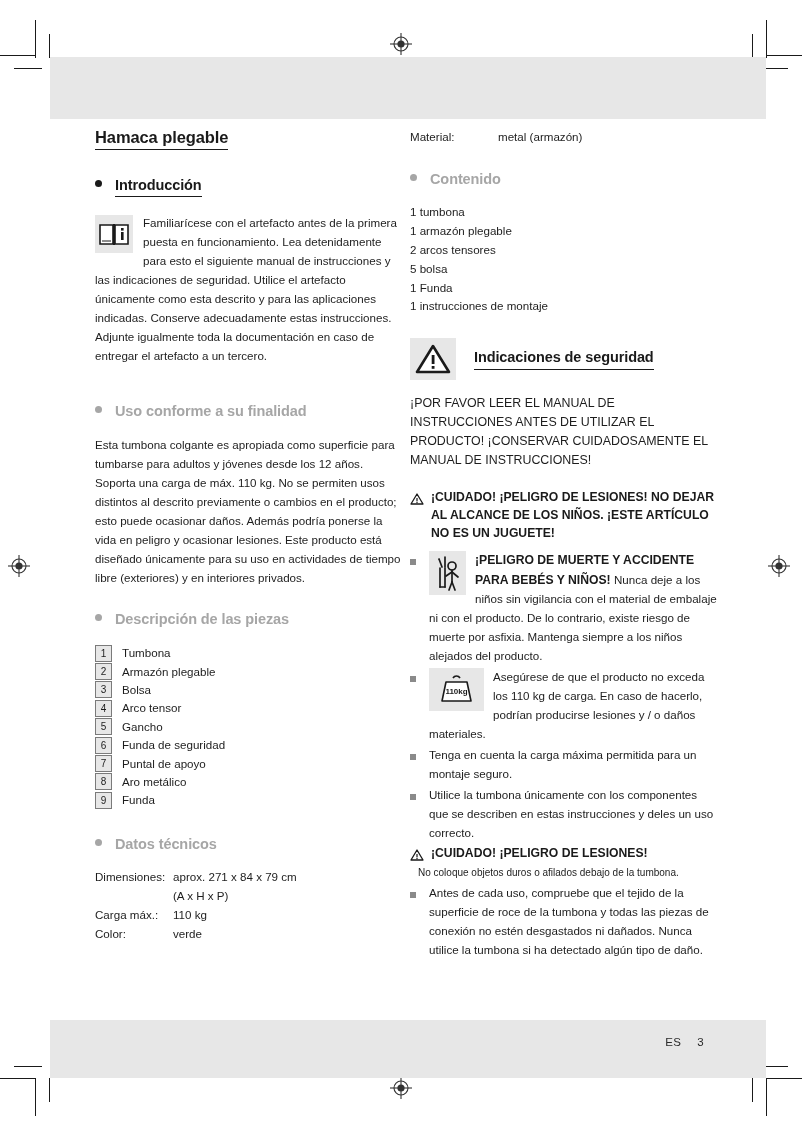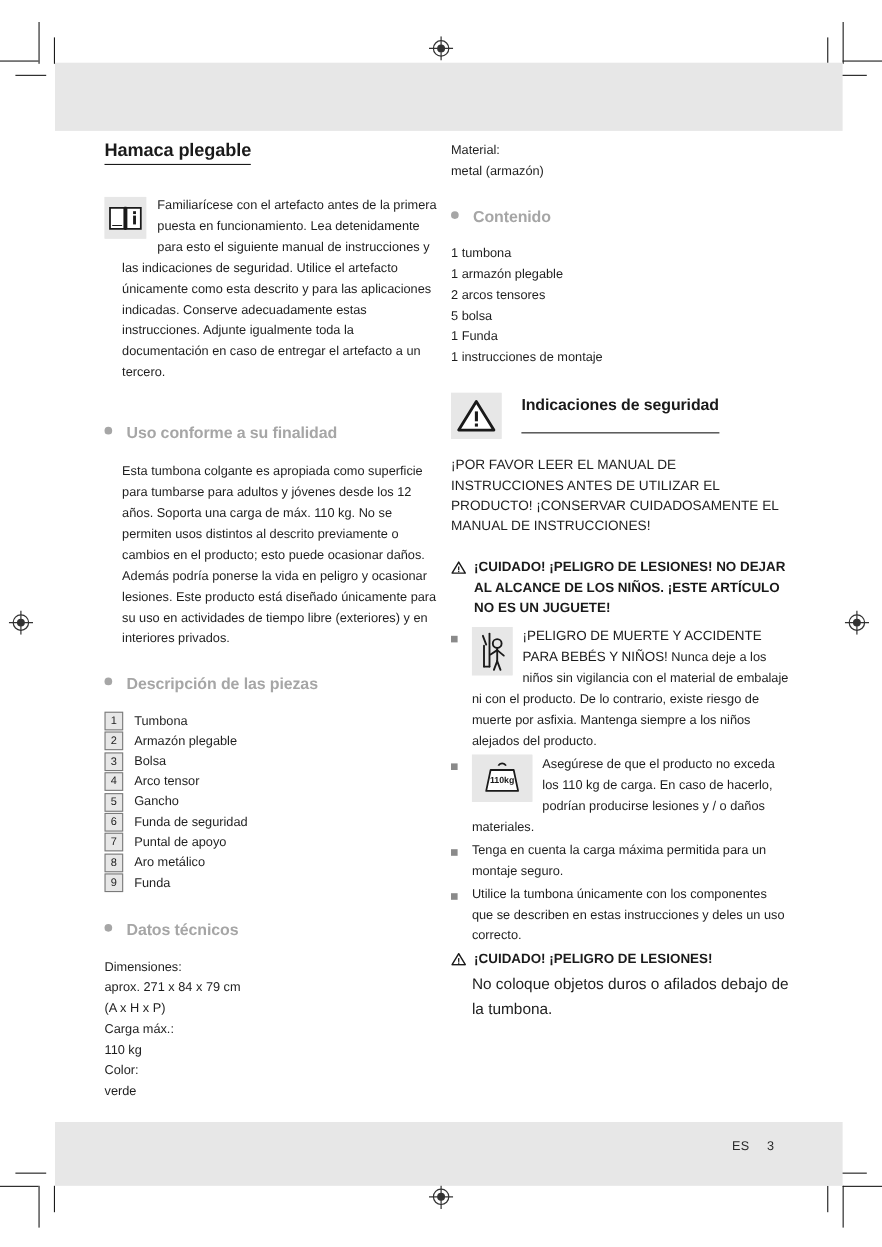--- a/index.html
+++ b/index.html
@@ -99,21 +99,21 @@
     border-bottom: 1.6px solid #1a1a1a;
     padding-bottom: 2px;
   }
   .h2.gray .dot { background: #a6a6a6; }
   .h2.gray .txt { color: #a6a6a6; }
 
   p.body, .body {
     font-size: 11.6px;
     line-height: 1.64;
     color: #1d1d1d;
-    margin: 0 0 14px 16px;
+    margin: 0 0 14px 0;
     text-align: left;
   }
 
   
   .icon-box {
     background: #e7e7e7;
     display: inline-block;
     vertical-align: top;
   }
   .icon-box svg { display: block; }
@@ -143,21 +143,21 @@
     flex: 0 0 auto;
     margin-right: 10px;
   }
   .part-label {
     font-size: 11.6px;
     color: #1d1d1d;
     line-height: 1.2;
   }
 
   
-  .spec-row { display: flex; font-size: 11.6px; color: #1d1d1d; line-height: 1.62; flex-direction: column; }
+  .spec-row { display: flex; font-size: 11.6px; color: #1d1d1d; line-height: 1.62; }
   .spec-key { width: 78px; flex: 0 0 auto; }
   .spec-val { flex: 1 1 auto; }
 
   
   .contents { margin: 0 0 20px 0; }
   .contents-item {
     font-size: 11.6px;
     color: #1d1d1d;
     line-height: 1.62;
   }
@@ -167,21 +167,21 @@
     display: flex;
     align-items: center;
     margin: 0 0 14px 0;
   }
   .safety-head .icon-box { margin-right: 18px; }
   .safety-head .txt {
     font-size: 14.5px;
     font-weight: bold;
     color: #1a1a1a;
     border-bottom: 1.6px solid #1a1a1a;
-    padding-bottom: 16px;
+    padding-bottom: 4px;
     letter-spacing: -0.1px;
   }
 
   .caps {
     font-size: 12.4px;
     line-height: 1.52;
     color: #1d1d1d;
     margin: 0 0 18px 0;
   }
 
@@ -215,29 +215,29 @@
     background: #8a8a8a;
     margin: 9px 13px 0 0;
   }
   .bullet .bl-body {
     flex: 1 1 auto;
     font-size: 11.6px;
     line-height: 1.64;
     color: #1d1d1d;
   }
   .bold-seg {
-    font-weight: normal;
+    font-weight: bold;
     font-size: 12.2px;
     line-height: 1.5;
     color: #1a1a1a;
     text-align: center;
   }
   .indent-warn {
-    margin-left: 19px;
-    font-size: 14px;
+    margin-left: 8px;
+    font-size: 10px;
     line-height: 1.64;
     color: #1d1d1d;
   }
 </style>
 </head>
 <body>
 
 <div class="page">
 
   <div class="crop-line" style="left:35px; top:20px; width:1px; height:38px;"></div>
@@ -297,20 +297,24 @@
   <div class="band band-bottom"></div>
   <div class="folio">
     <span class="lang">ES</span><span>3</span>
   </div>
 
   <div class="col col-left">
 
     <h1 class="doc-title">Hamaca plegable</h1>
 
     
+    <div class="h2 black">
+      <span class="dot"></span>
+      <span class="txt">Introducción</span>
+    </div>
 
     <div class="clearfix">
       <span class="icon-box float-icon">
         <svg width="38" height="38" viewBox="0 0 38 38">
           <rect width="38" height="38" fill="#e7e7e7"></rect>
           <g stroke="#1a1a1a" stroke-width="1.6" fill="#ffffff">
             <path d="M5 10 L18 10 L18 29 L5 29 Z"></path>
             <path d="M20 10 L33 10 L33 29 L20 29 Z"></path>
           </g>
           <line x1="19" y1="9" x2="19" y2="30" stroke="#1a1a1a" stroke-width="2"></line>
@@ -506,15 +510,19 @@
         <svg width="14" height="12" viewBox="0 0 14 12">
           <path d="M7 1 L13 11 L1 11 Z" fill="none" stroke="#1a1a1a" stroke-width="1.3" stroke-linejoin="round"></path>
           <rect x="6.4" y="5" width="1.2" height="3.4" fill="#1a1a1a"></rect>
           <rect x="6.4" y="9" width="1.2" height="1.2" fill="#1a1a1a"></rect>
         </svg>
       </span>
       <span class="warn-txt">¡CUIDADO! ¡PELIGRO DE LESIONES!</span>
     </div>
     <div class="indent-warn" style="margin-bottom:2px;">No coloque objetos duros o afilados debajo de la tumbona.</div>
 
+    <div class="bullet">
+      <span class="sq"></span>
+      <div class="bl-body">Antes de cada uso, compruebe que el tejido de la superficie de roce de la tumbona y todas las piezas de conexión no estén desgastados ni dañados. Nunca utilice la tumbona si ha detectado algún tipo de daño.</div>
+    </div>
 
   </div>
 </div>
 
 </body></html>

